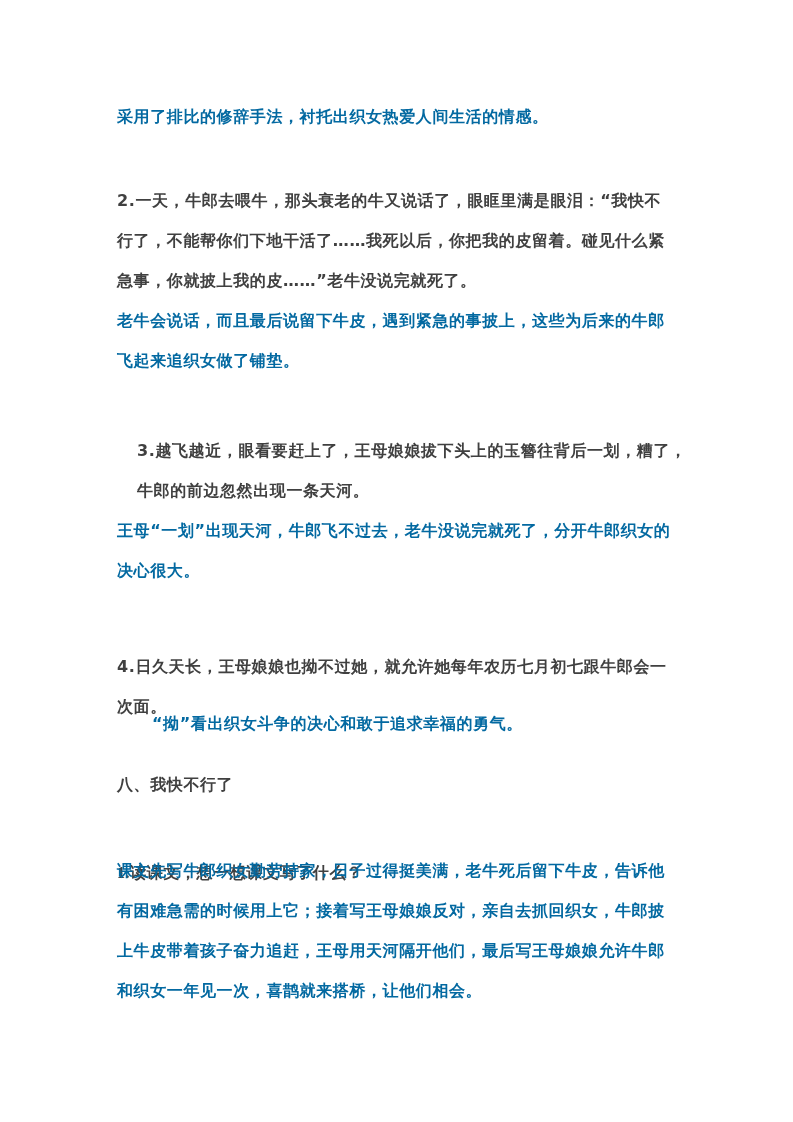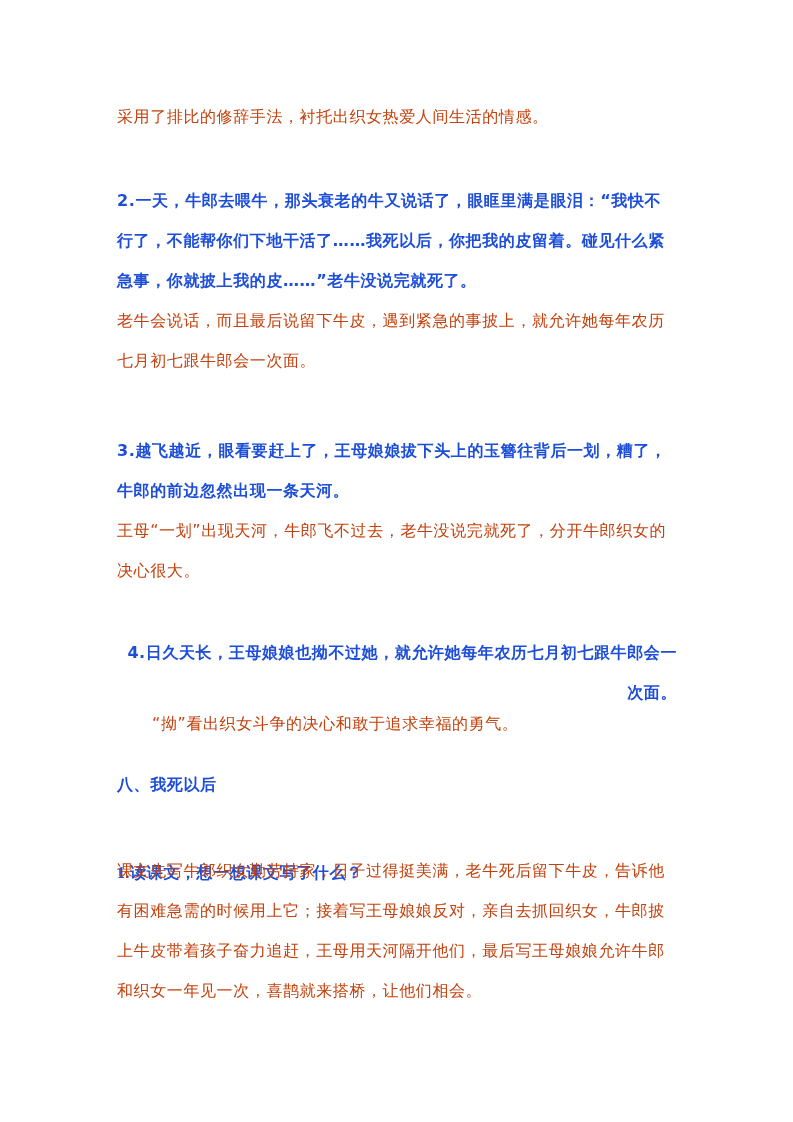--- a/index.html
+++ b/index.html
@@ -1,29 +1,29 @@
 <!DOCTYPE html>
 <html><head>
 <meta charset="utf-8">
 <style>
   html, body { margin: 0; padding: 0; background: #ffffff; }
   body { width: 793px; height: 1122px; position: relative; overflow: hidden;
          font-family: "DejaVu Sans", "Liberation Sans", sans-serif; color: #333333; }
   .page { position: absolute; left: 117px; top: 0; width: 560px; }
   .blk { position: absolute; left: 0; width: 560px; font-size: 16px; line-height: 40px; letter-spacing: 0.6px; }
-  .bold { font-weight: bold; color: #1d4ed8; }
-  .normal { color: #c2410c; }
+  .bold { font-weight: bold; color: #404040; }
+  .normal { color: #0369a1; font-weight: bold; }
 </style>
 </head>
 <body>
 
 <div class="page">
   <div class="blk normal" style="top:97px;">采用了排比的修辞手法，衬托出织女热爱人间生活的情感。</div>
   <div class="blk bold" style="top:181px;">2.一天，牛郎去喂牛，那头衰老的牛又说话了，眼眶里满是眼泪：“我快不行了，不能帮你们下地干活了……我死以后，你把我的皮留着。碰见什么紧急事，你就披上我的皮……”老牛没说完就死了。</div>
-  <div class="blk normal" style="top:301px;">老牛会说话，而且最后说留下牛皮，遇到紧急的事披上，就允许她每年农历七月初七跟牛郎会一次面。</div>
-  <div class="blk bold" style="top:431px;">3.越飞越近，眼看要赶上了，王母娘娘拔下头上的玉簪往背后一划，糟了，牛郎的前边忽然出现一条天河。</div>
+  <div class="blk normal" style="top:301px;">老牛会说话，而且最后说留下牛皮，遇到紧急的事披上，这些为后来的牛郎飞起来追织女做了铺垫。</div>
+  <div class="blk bold" style="top:431px;margin-left:20px;">3.越飞越近，眼看要赶上了，王母娘娘拔下头上的玉簪往背后一划，糟了，牛郎的前边忽然出现一条天河。</div>
   <div class="blk normal" style="top:511px;">王母“一划”出现天河，牛郎飞不过去，老牛没说完就死了，分开牛郎织女的决心很大。</div>
-  <div class="blk bold" style="top:633px;text-align:right;">4.日久天长，王母娘娘也拗不过她，就允许她每年农历七月初七跟牛郎会一次面。</div>
+  <div class="blk bold" style="top:647px;">4.日久天长，王母娘娘也拗不过她，就允许她每年农历七月初七跟牛郎会一次面。</div>
   <div class="blk normal" style="top:704px;margin-left:35px;">“拗”看出织女斗争的决心和敢于追求幸福的勇气。</div>
-  <div class="blk bold" style="top:765px;">八、我死以后</div>
+  <div class="blk bold" style="top:765px;">八、我快不行了</div>
   <div class="blk bold" style="top:853px;font-family:Liberation Serif, serif;">1.读课文，想一想课文写了什么？</div>
   <div class="blk normal" style="top:851px;">课文先写牛郎织女勤劳持家，日子过得挺美满，老牛死后留下牛皮，告诉他有困难急需的时候用上它；接着写王母娘娘反对，亲自去抓回织女，牛郎披上牛皮带着孩子奋力追赶，王母用天河隔开他们，最后写王母娘娘允许牛郎和织女一年见一次，喜鹊就来搭桥，让他们相会。</div>
 </div>
 
 </body></html>

